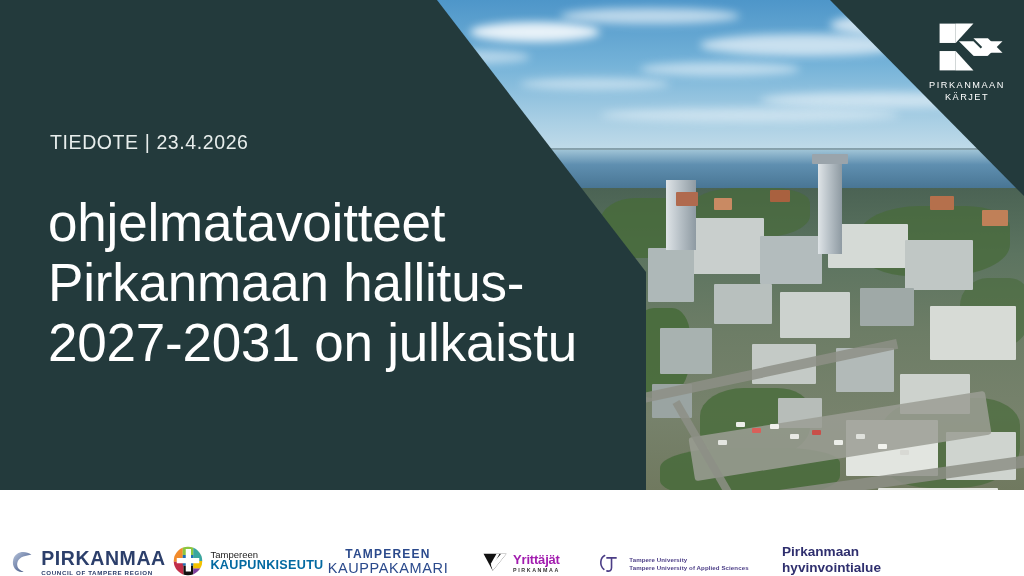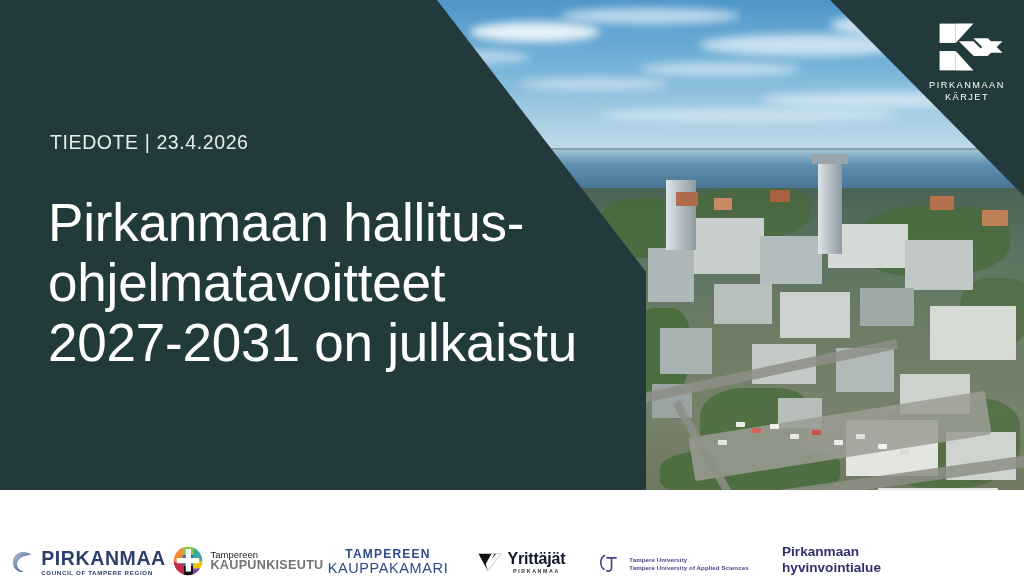--- a/index.html
+++ b/index.html
@@ -164,35 +164,35 @@
     color: #2c3f6b;
     font-size: 6.2px;
     font-weight: 700;
     letter-spacing: 0.62px;
     margin-top: 1px;
   }
 
   
   .l-kaupunkiseutu { display: flex; align-items: center; gap: 7px; }
   .l-kaupunkiseutu .t1 { color: #1b1b1b; font-size: 9.5px; font-weight: 400; }
-  .l-kaupunkiseutu .t2 { color: #737373; font-size: 12.6px; font-weight: 700; letter-spacing: .3px; }
+  .l-kaupunkiseutu .t2 { color: #0369a1; font-size: 12.6px; font-weight: 700; letter-spacing: .3px; }
 
   
   .l-kauppakamari { text-align: center; color: #2b4a8c; }
   .l-kauppakamari .t1 { font-size: 12px; font-weight: 700; letter-spacing: 1.2px; }
   .l-kauppakamari .t2 { font-size: 14.5px; font-weight: 400; letter-spacing: .6px; }
 
   
   .l-businesstampere { text-align: center; color: #20355c; }
   .l-businesstampere .t1 { font-size: 13px; font-weight: 700; letter-spacing: 1.6px; }
   .l-businesstampere .t2 { font-size: 18px; font-weight: 700; letter-spacing: .2px; margin-top: -3px; }
 
   
   .l-yrittajat { display: flex; align-items: center; gap: 5px; }
-  .l-yrittajat .t1 { color: #0f172a; font-size: 16px; font-weight: 700; letter-spacing: -0.2px; }
+  .l-yrittajat .t1 { color: #a21caf; font-size: 13px; font-weight: 700; letter-spacing: -0.2px; }
   .l-yrittajat .t2 { color: #333333; font-size: 5.3px; font-weight: 700; letter-spacing: 1.6px; text-align: center; margin-top: 1px; }
 
   
   .l-tau { display: flex; align-items: center; gap: 6px; }
   .l-tau .t { color: #4b3d86; font-size: 6.1px; font-weight: 600; letter-spacing: .1px; line-height: 8.4px; }
 
   
   .l-hyvinvointi { color: #2f2f6e; font-size: 13.6px; font-weight: 700; line-height: 16px; }
 
   .logo-mark { display: block; }
@@ -277,22 +277,22 @@
       <div class="blk" style="left:982px;top:22px;width:26px;height:16px;background:#c08058;"></div>
     </div>
   </div>
 
   <div class="overlay-left"></div>
   <div class="overlay-corner"></div>
 
   <div class="kicker">TIEDOTE | 23.4.2026</div>
 
   <div class="headline">
+    <span>ohjelmatavoitteet</span>
     <span>Pirkanmaan hallitus-</span>
-    <span>ohjelmatavoitteet</span>
     <span>2027-2031 on julkaistu</span>
   </div>
 
   <div class="pk-logo">
     <svg class="pk-mark logo-mark" viewBox="0 0 100 62" width="84" height="52">
       <g fill="#ffffff">
         <polygon points="16,2 36,2 36,26 16,26"></polygon>
         <polygon points="36,2 58,2 36,26"></polygon>
         <polygon points="16,36 36,36 36,60 16,60"></polygon>
         <polygon points="36,60 58,60 36,36"></polygon>

